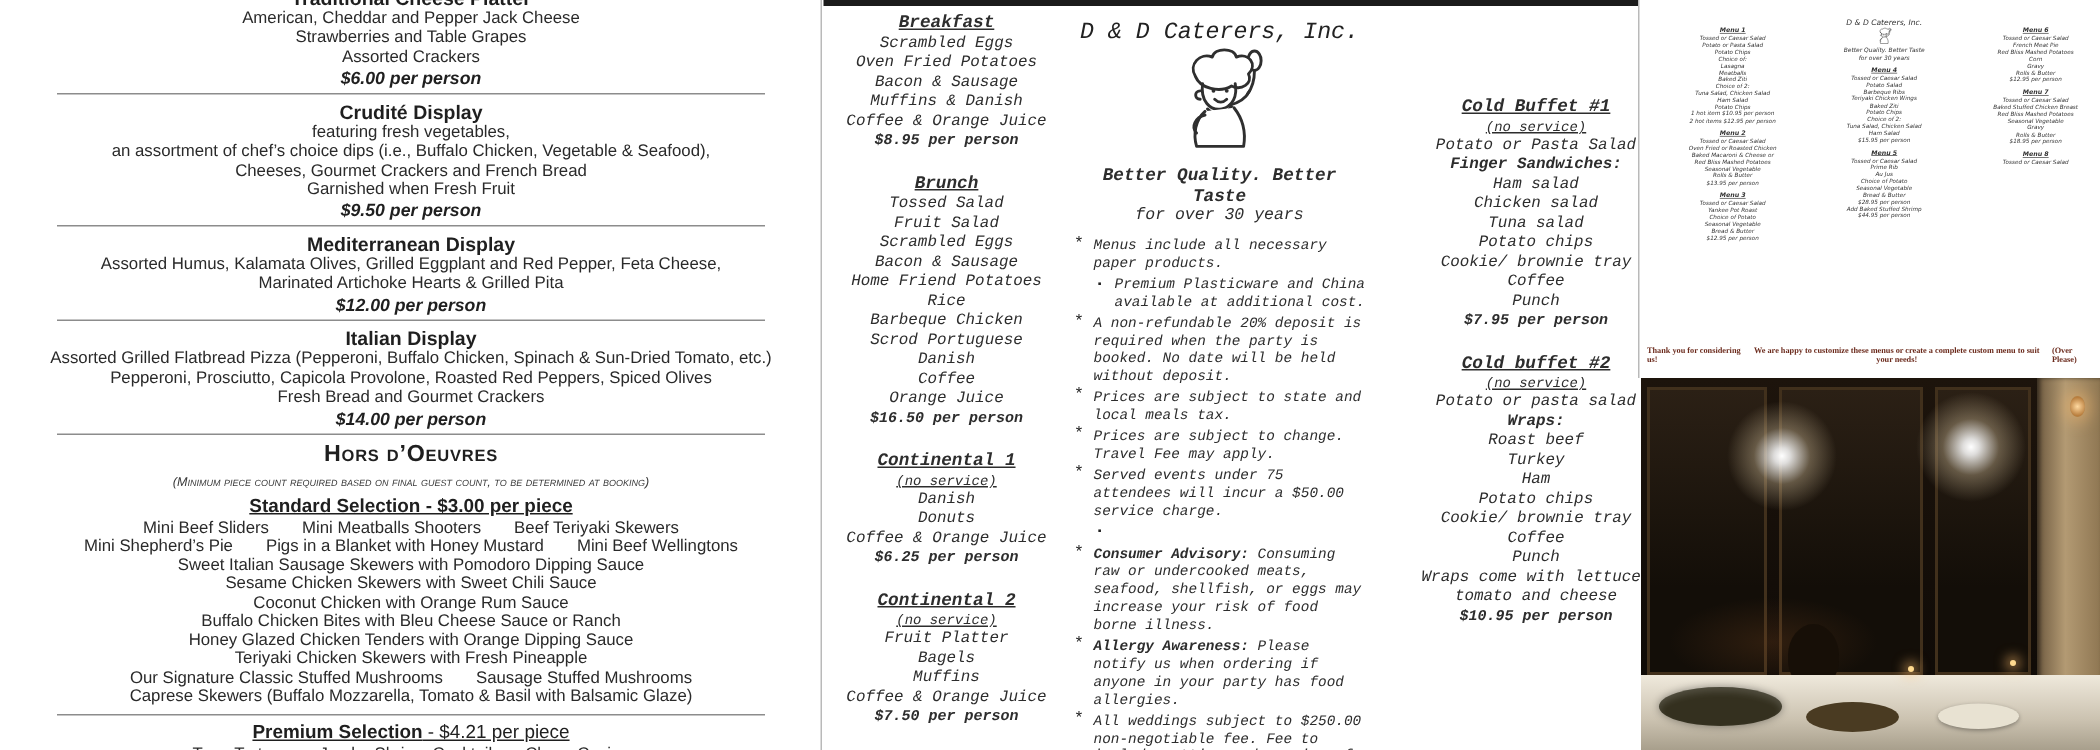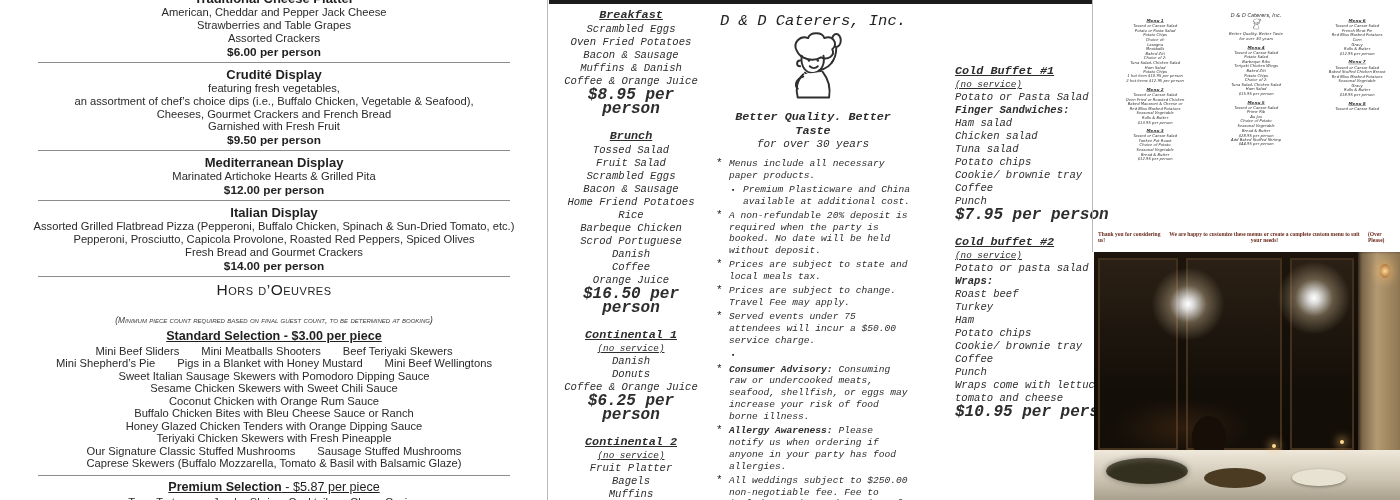--- a/index.html
+++ b/index.html
@@ -8,39 +8,39 @@
   .vline{position:absolute;width:1px;background:#b9b9b9;top:0;}
   .vline-left{left:547px;height:500px;}
   .vline-right{left:1092px;height:252px;}
   .topbar{position:absolute;left:549px;top:0;width:543px;height:4px;background:#1b1b1b;}
 
   
   .displays{left:8px;top:-10px;width:532px;text-align:center;}
   .menu-section{padding:1px 0;}
   .menu-title{font-size:13px;font-weight:bold;line-height:15px;}
   .menu-line{font-size:11.2px;line-height:12.9px;color:#2a2a2a;}
-  .menu-price{font-size:11.8px;font-weight:bold;line-height:14px;}
+  .menu-price{font-size:11.8px;font-weight:bold;font-style:italic;line-height:14px;}
   .divider{border-top:1px solid #8c8c8c;margin:2px 30px 3px;}
-  .hors-title{margin:4px 0 16px;font-size:15.5px;font-weight:normal;font-variant:small-caps;letter-spacing:.5px;}
+  .hors-title{margin:4px 0 4px;font-size:15.5px;font-weight:bold;font-variant:small-caps;letter-spacing:.5px;}
   .hors-note{font-size:8.4px;font-style:italic;font-variant:small-caps;color:#3a3a3a;margin-bottom:4px;}
   .sel-heading{margin:3px 0 2px;font-size:12.6px;font-weight:bold;text-decoration:underline;}
   .sel-heading span{font-weight:normal;}
   .hors-row{display:flex;justify-content:center;gap:22px;font-size:11.2px;line-height:12.5px;color:#2a2a2a;}
   .hors-div{margin-top:5px;margin-bottom:4px;}
 
   
   .script{font-family:Liberation Mono, monospace;font-style:italic;color:#2d2d2d;}
   .breakfast{left:556px;top:8px;width:150px;text-align:center;}
-  .coldbuffet{left:955px;top:64px;width:184px;}
+  .coldbuffet{left:932px;top:64px;width:184px;text-align:center;}
   .script-menu{margin-bottom:13px;}
   .script-title{font-size:11.8px;font-weight:bold;text-decoration:underline;margin-bottom:1px;}
   .script-subtitle{font-size:9.3px;text-decoration:underline;line-height:12px;}
   .script-line{font-size:10.6px;line-height:13px;}
   .script-line.bold{font-weight:bold;}
-  .script-price{font-size:16px;font-weight:bold;line-height:14px;}
+  .script-price{font-size:10px;font-weight:bold;line-height:14px;}
 
   
   .brand{left:716px;top:12px;width:194px;}
   .brand-head{text-align:center;}
   .brand-name{font-size:15.5px;color:#222;}
   .brand-tag1{font-size:11.8px;font-weight:bold;margin-top:1px;}
   .brand-tag2{font-size:11px;}
   .policy-list{margin-top:8px;}
   .policy{display:flex;font-size:9.6px;line-height:11.9px;margin-bottom:2px;}
   .policy .p-mark{width:13px;flex:0 0 13px;font-style:normal;font-size:11px;color:#222;}
@@ -94,26 +94,27 @@
           <div class="menu-line">Strawberries and Table Grapes</div>
           <div class="menu-line">Assorted Crackers</div>
           <div class="menu-price">$6.00 per person</div>
         </div>
         <div class="divider"></div>
         <div class="menu-section">
           <div class="menu-title">Crudité Display</div>
           <div class="menu-line">featuring fresh vegetables,</div>
           <div class="menu-line">an assortment of chef’s choice dips (i.e., Buffalo Chicken, Vegetable &amp; Seafood),</div>
           <div class="menu-line">Cheeses, Gourmet Crackers and French Bread</div>
-          <div class="menu-line">Garnished with Fresh Fruit</div>
+          <div class="menu-line">Garnished when Fresh Fruit</div>
           <div class="menu-price">$9.50 per person</div>
         </div>
         <div class="divider"></div>
         <div class="menu-section">
           <div class="menu-title">Mediterranean Display</div>
+          <div class="menu-line">Assorted Humus, Kalamata Olives, Grilled Eggplant and Red Pepper, Feta Cheese,</div>
           <div class="menu-line">Marinated Artichoke Hearts &amp; Grilled Pita</div>
           <div class="menu-price">$12.00 per person</div>
         </div>
         <div class="divider"></div>
         <div class="menu-section">
           <div class="menu-title">Italian Display</div>
           <div class="menu-line">Assorted Grilled Flatbread Pizza (Pepperoni, Buffalo Chicken, Spinach &amp; Sun-Dried Tomato, etc.)</div>
           <div class="menu-line">Pepperoni, Prosciutto, Capicola Provolone, Roasted Red Peppers, Spiced Olives</div>
           <div class="menu-line">Fresh Bread and Gourmet Crackers</div>
           <div class="menu-price">$14.00 per person</div>
@@ -155,21 +156,21 @@
           </div>
           <div class="hors-row">
             <span class="hors-item">Our Signature Classic Stuffed Mushrooms</span>
             <span class="hors-item">Sausage Stuffed Mushrooms</span>
           </div>
           <div class="hors-row">
             <span class="hors-item">Caprese Skewers (Buffalo Mozzarella, Tomato &amp; Basil with Balsamic Glaze)</span>
           </div>
         </div>
       <div class="divider hors-div"></div>
-      <h3 class="sel-heading"><b>Premium Selection</b><span> - $5.87 per piece</span></h3>
+      <h3 class="sel-heading"><b>Premium Selection</b><span> - $4.21 per piece</span></h3>
       <div id="premiumRows">
           <div class="hors-row">
             <span class="hors-item">Tuna Tartare</span>
             <span class="hors-item">Jumbo Shrimp Cocktail</span>
             <span class="hors-item">Clams Casino</span>
           </div>
         </div>
     </div>
   </section>
 

